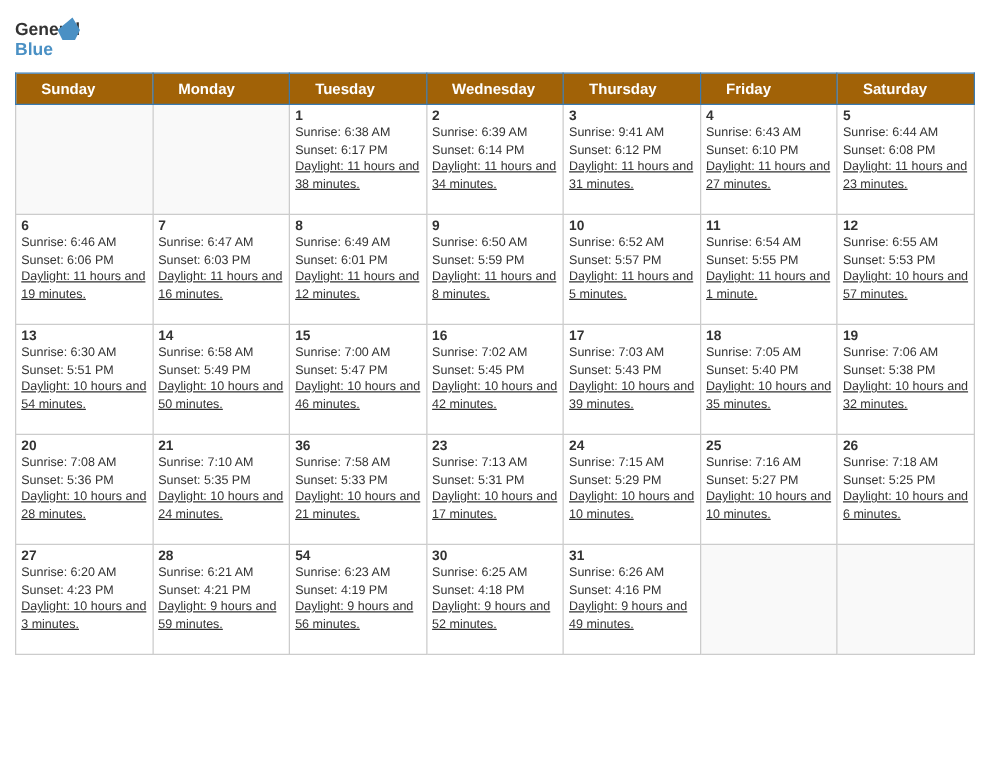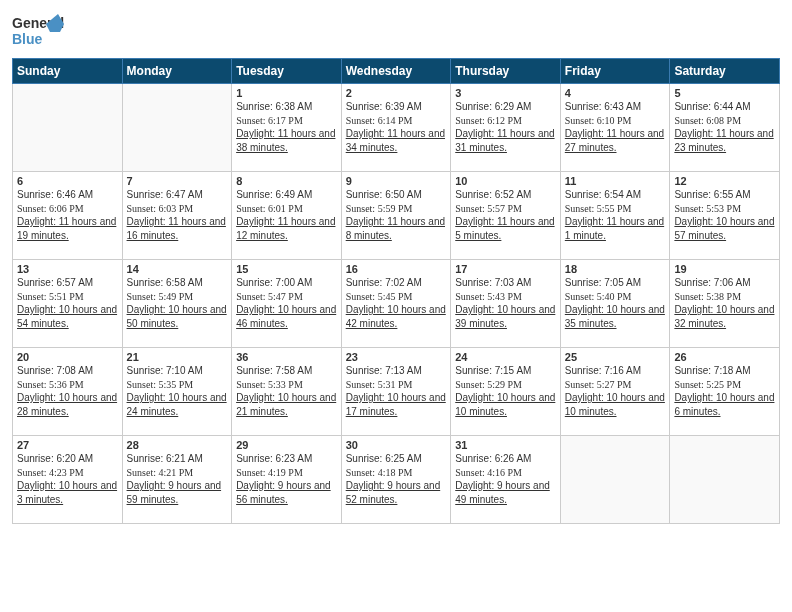--- a/index.html
+++ b/index.html
@@ -39,25 +39,25 @@
     .subtitle {
       font-size: 14px;
       color: #555;
     }
     .calendar {
       width: 100%;
       border-collapse: collapse;
       table-layout: fixed;
     }
     .calendar th {
-      background: #0c4a6e;
+      background: #a16207;
       color: #fff;
       font-size: 12px;
       font-weight: bold;
-      padding: 5px 4px;
+      padding: 5px 20px;
       text-align: left;
       border: 1px solid #3a7ab0;
       margin-top: 24px;
     }
     .calendar td {
       border: 1px solid #ccc;
       vertical-align: top;
       padding: 3px 4px;
       height: 88px;
       background: #fff;
@@ -73,21 +73,21 @@
       color: #333;
       display: block;
       margin-bottom: 1px;
     }
     .cell-info {
       font-size: 10px;
       line-height: 1.35;
       color: #333;
     }
     .sunrise { color: #333; }
-    .sunset { color: #333; font-family: Liberation Serif, serif; }
+    .sunset { color: #333; }
     .daylight { color: #333; text-decoration: underline; }
     
     .logo-wrapper {
       display: flex;
       align-items: center;
     }
   </style>
 </head>
 <body>
 
@@ -128,21 +128,21 @@
           <td>
             <span class="day-number">1</span>
             <div class="cell-info"><span class="sunrise">Sunrise: 6:38 AM</span><br><span class="sunset">Sunset: 6:17 PM</span><br><span class="daylight">Daylight: 11 hours and 38 minutes.</span></div>
           </td>
           <td>
             <span class="day-number">2</span>
             <div class="cell-info"><span class="sunrise">Sunrise: 6:39 AM</span><br><span class="sunset">Sunset: 6:14 PM</span><br><span class="daylight">Daylight: 11 hours and 34 minutes.</span></div>
           </td>
           <td>
             <span class="day-number">3</span>
-            <div class="cell-info"><span class="sunrise">Sunrise: 6:29 AM</span><br><span class="sunset">Sunset: 6:12 PM</span><br><span class="daylight">Daylight: 11 hours and 31 minutes.</span></div>
+            <div class="cell-info"><span class="sunrise">Sunrise: 9:41 AM</span><br><span class="sunset">Sunset: 6:12 PM</span><br><span class="daylight">Daylight: 11 hours and 31 minutes.</span></div>
           </td>
           <td>
             <span class="day-number">4</span>
             <div class="cell-info"><span class="sunrise">Sunrise: 6:43 AM</span><br><span class="sunset">Sunset: 6:10 PM</span><br><span class="daylight">Daylight: 11 hours and 27 minutes.</span></div>
           </td>
           <td>
             <span class="day-number">5</span>
             <div class="cell-info"><span class="sunrise">Sunrise: 6:44 AM</span><br><span class="sunset">Sunset: 6:08 PM</span><br><span class="daylight">Daylight: 11 hours and 23 minutes.</span></div>
           </td>
         </tr>
@@ -172,21 +172,21 @@
             <div class="cell-info"><span class="sunrise">Sunrise: 6:54 AM</span><br><span class="sunset">Sunset: 5:55 PM</span><br><span class="daylight">Daylight: 11 hours and 1 minute.</span></div>
           </td>
           <td>
             <span class="day-number">12</span>
             <div class="cell-info"><span class="sunrise">Sunrise: 6:55 AM</span><br><span class="sunset">Sunset: 5:53 PM</span><br><span class="daylight">Daylight: 10 hours and 57 minutes.</span></div>
           </td>
         </tr>
         <tr>
           <td>
             <span class="day-number">13</span>
-            <div class="cell-info"><span class="sunrise">Sunrise: 6:57 AM</span><br><span class="sunset">Sunset: 5:51 PM</span><br><span class="daylight">Daylight: 10 hours and 54 minutes.</span></div>
+            <div class="cell-info"><span class="sunrise">Sunrise: 6:30 AM</span><br><span class="sunset">Sunset: 5:51 PM</span><br><span class="daylight">Daylight: 10 hours and 54 minutes.</span></div>
           </td>
           <td>
             <span class="day-number">14</span>
             <div class="cell-info"><span class="sunrise">Sunrise: 6:58 AM</span><br><span class="sunset">Sunset: 5:49 PM</span><br><span class="daylight">Daylight: 10 hours and 50 minutes.</span></div>
           </td>
           <td>
             <span class="day-number">15</span>
             <div class="cell-info"><span class="sunrise">Sunrise: 7:00 AM</span><br><span class="sunset">Sunset: 5:47 PM</span><br><span class="daylight">Daylight: 10 hours and 46 minutes.</span></div>
           </td>
           <td>
@@ -239,21 +239,21 @@
         <tr>
           <td>
             <span class="day-number">27</span>
             <div class="cell-info"><span class="sunrise">Sunrise: 6:20 AM</span><br><span class="sunset">Sunset: 4:23 PM</span><br><span class="daylight">Daylight: 10 hours and 3 minutes.</span></div>
           </td>
           <td>
             <span class="day-number">28</span>
             <div class="cell-info"><span class="sunrise">Sunrise: 6:21 AM</span><br><span class="sunset">Sunset: 4:21 PM</span><br><span class="daylight">Daylight: 9 hours and 59 minutes.</span></div>
           </td>
           <td>
-            <span class="day-number">29</span>
+            <span class="day-number">54</span>
             <div class="cell-info"><span class="sunrise">Sunrise: 6:23 AM</span><br><span class="sunset">Sunset: 4:19 PM</span><br><span class="daylight">Daylight: 9 hours and 56 minutes.</span></div>
           </td>
           <td>
             <span class="day-number">30</span>
             <div class="cell-info"><span class="sunrise">Sunrise: 6:25 AM</span><br><span class="sunset">Sunset: 4:18 PM</span><br><span class="daylight">Daylight: 9 hours and 52 minutes.</span></div>
           </td>
           <td>
             <span class="day-number">31</span>
             <div class="cell-info"><span class="sunrise">Sunrise: 6:26 AM</span><br><span class="sunset">Sunset: 4:16 PM</span><br><span class="daylight">Daylight: 9 hours and 49 minutes.</span></div>
           </td>

